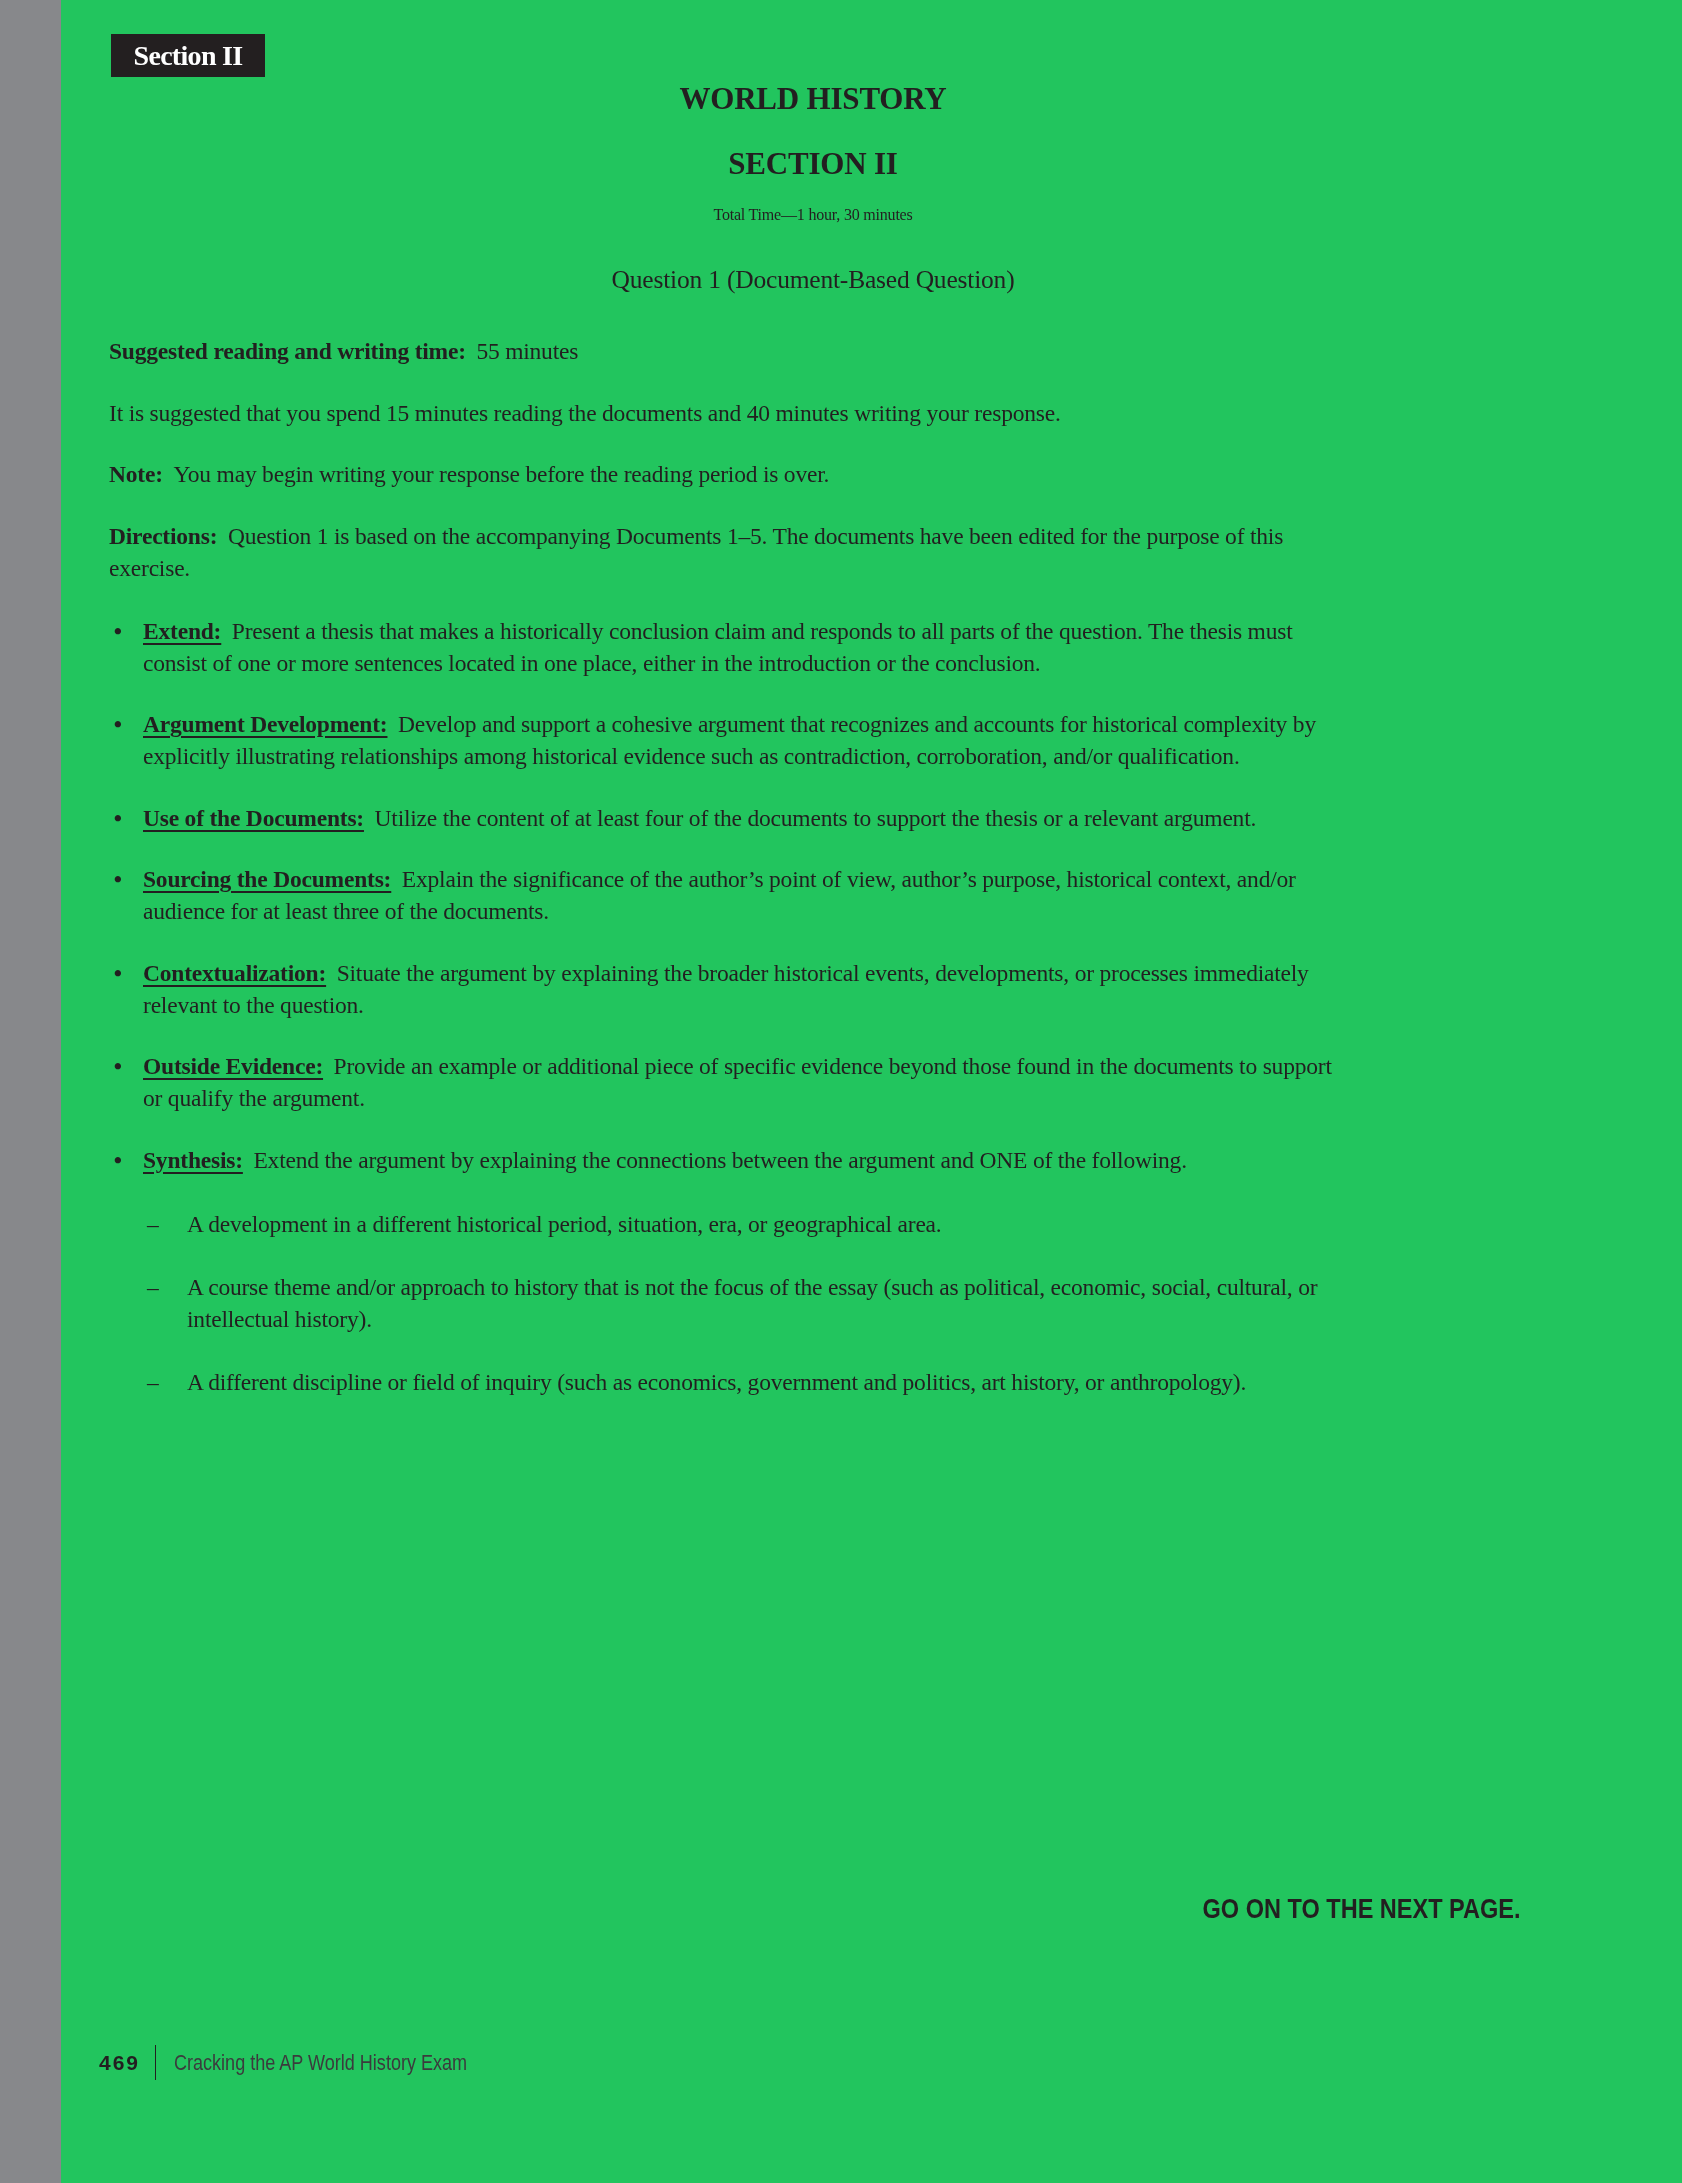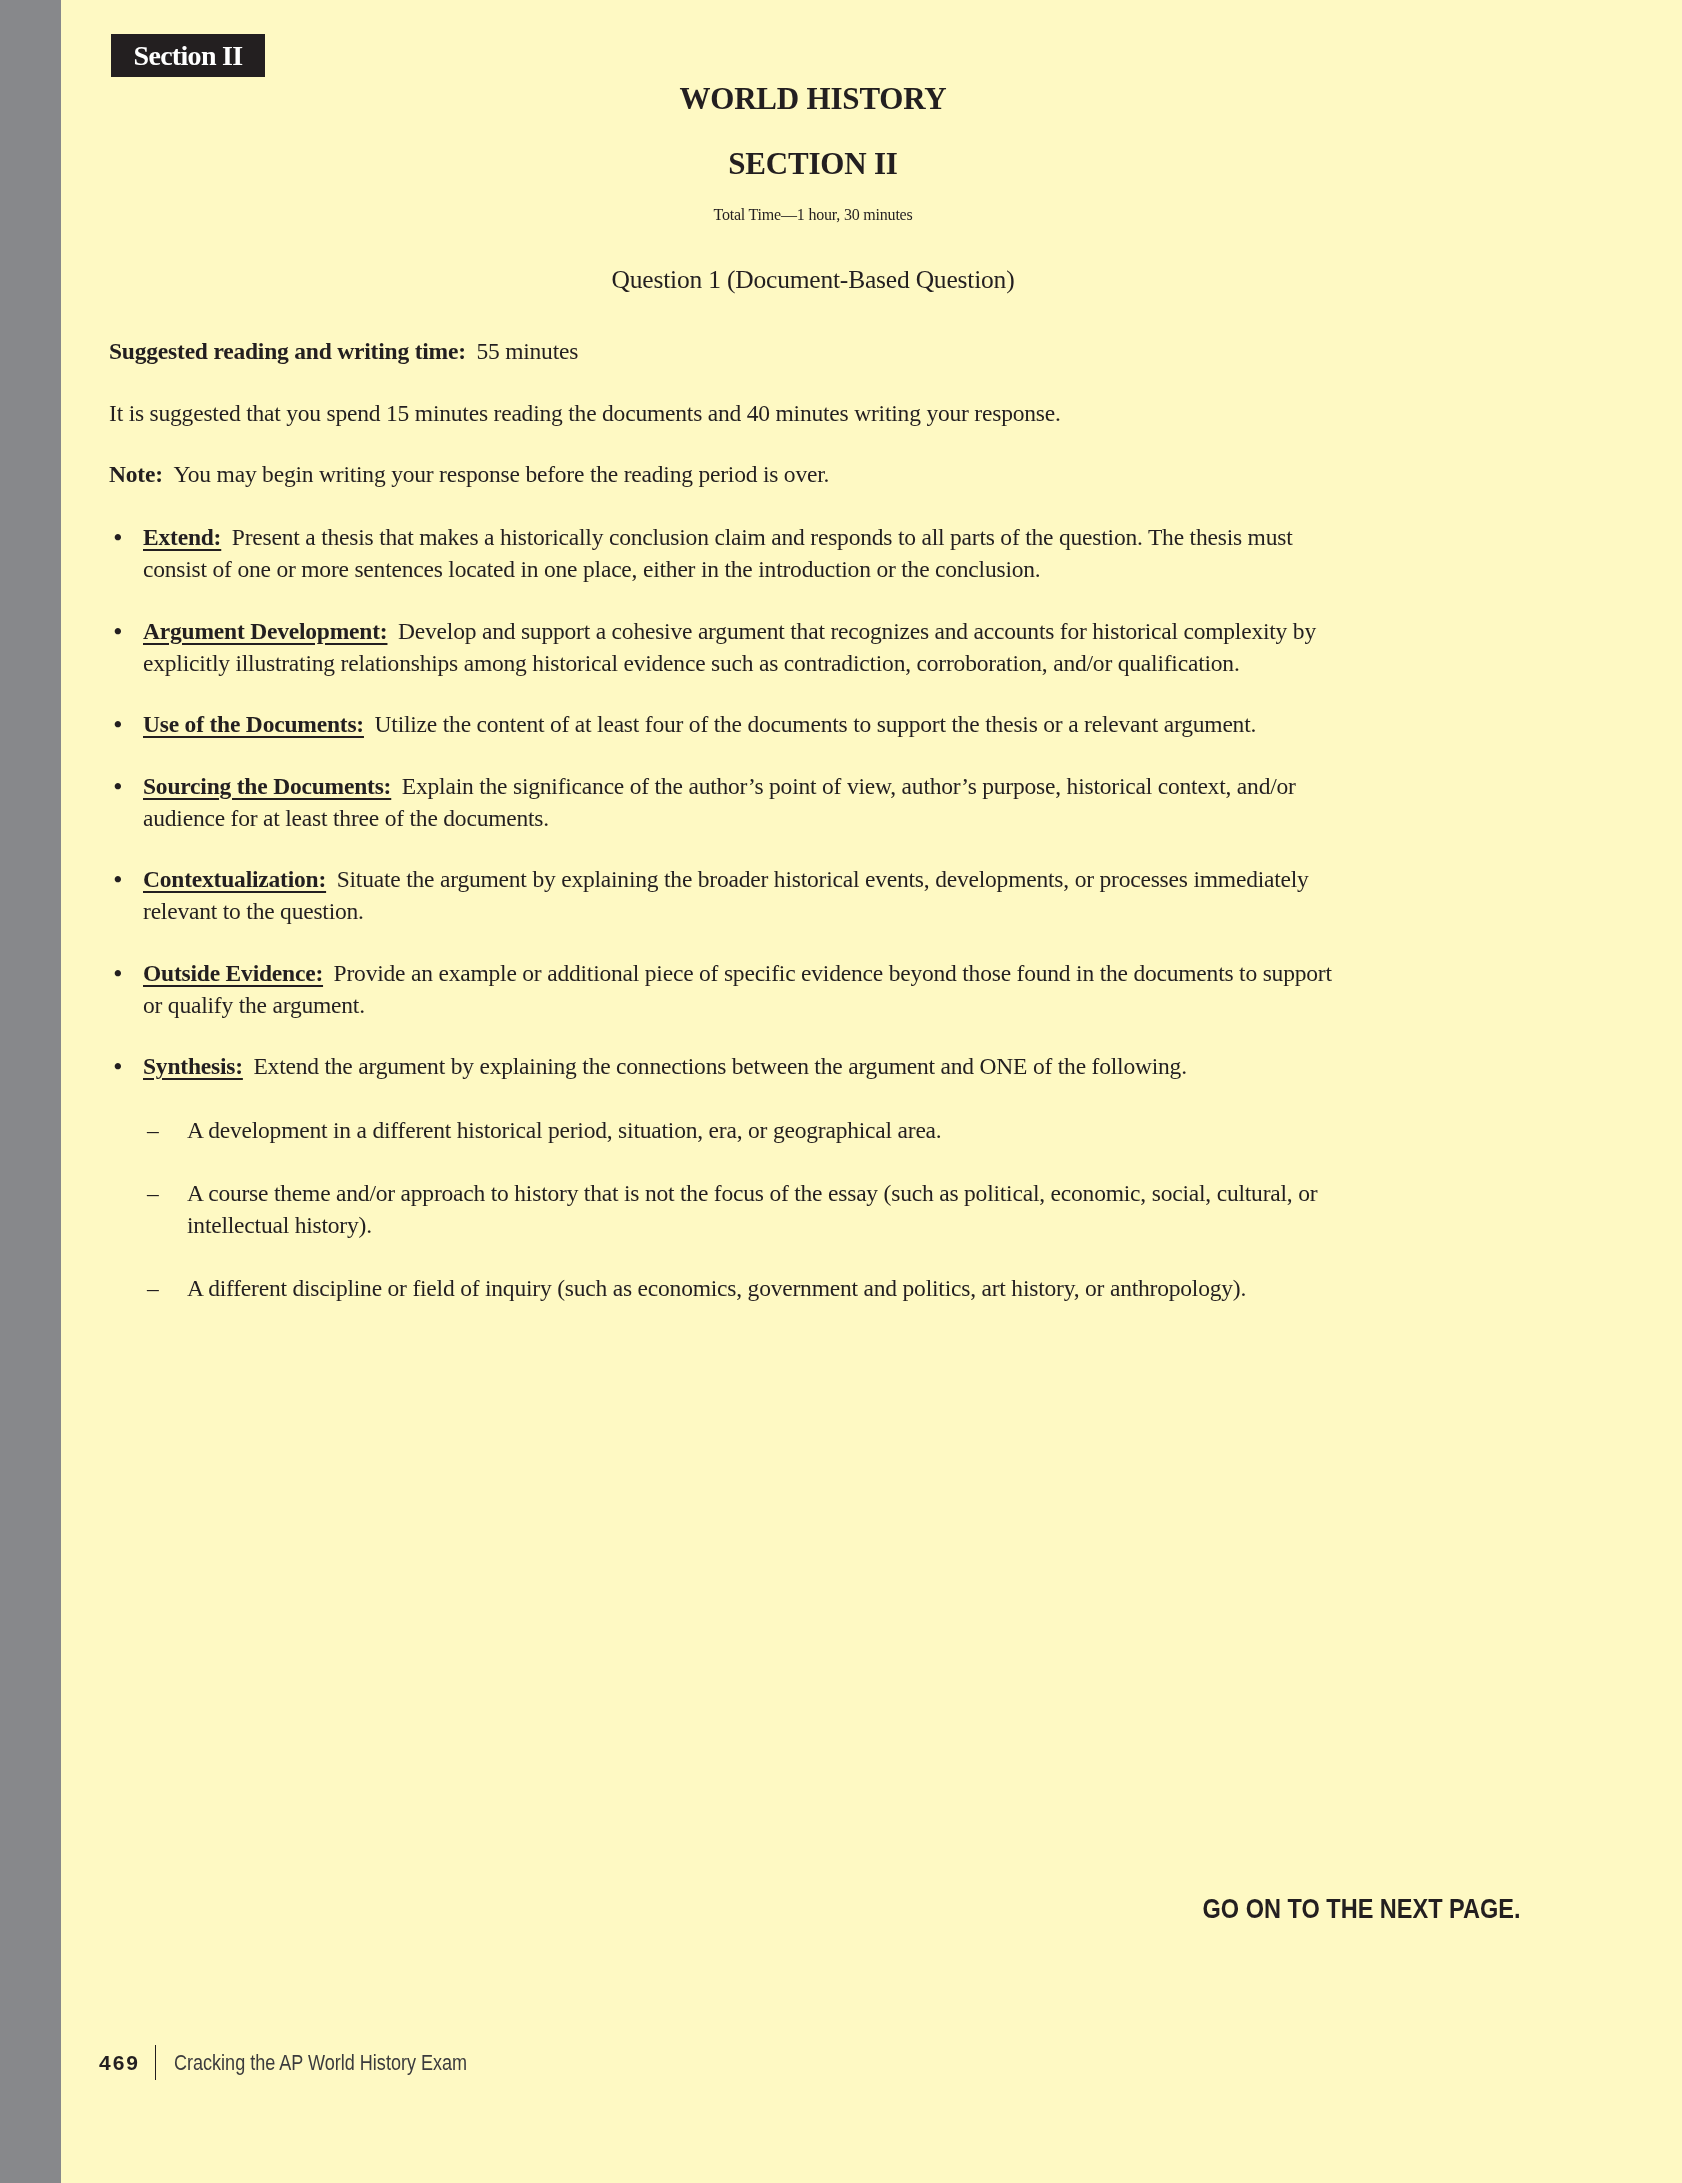--- a/index.html
+++ b/index.html
@@ -1,20 +1,20 @@
 <!DOCTYPE html>
 <html style="font-size:10.7px"><head>
 <meta charset="utf-8">
 <style>
   html, body { margin: 0; padding: 0; background: #e8e8e8; }
   .page {
     position: relative;
     width: 1682px;
     height: 2183px;
-    background: #fef9c3;
+    background: #22c55e;
     font-family: "Liberation Serif", "DejaVu Serif", serif;
     color: #231f20;
     overflow: hidden;
   }
   .sidebar {
     position: absolute;
     left: 0; top: 0;
     width: 61px;
     height: 2183px;
     background: #87888b;
@@ -136,20 +136,22 @@
     <div class="h-center h-section">SECTION II</div>
     <div class="h-center h-time">Total Time—1 hour, 30 minutes</div>
     <div class="h-center h-question">Question 1 (Document-Based Question)</div>
 
     <p class="first-par"><span class="lead">Suggested reading and writing time:</span><span>55 minutes</span></p>
 
     <p><span class="flow">It is suggested that you spend 15 minutes reading the documents and 40 minutes writing your response.</span></p>
 
     <p><span class="lead">Note:</span><span>You may begin writing your response before the reading period is over.</span></p>
 
+    <p><span class="lead">Directions:</span><span class="flow">Question 1 is based on the accompanying Documents 1–5. The documents have been edited for the purpose of this
+exercise.</span></p>
 
 
     <ul class="reqs">
       <li>
         <span class="bullet">•</span><span class="req-label">Extend:</span><span class="flow">Present a thesis that makes a historically conclusion claim and responds to all parts of the question. The thesis must
 consist of one or more sentences located in one place, either in the introduction or the conclusion.</span>
       </li>
       <li>
         <span class="bullet">•</span><span class="req-label">Argument Development:</span><span class="flow">Develop and support a cohesive argument that recognizes and accounts for historical complexity by
 explicitly illustrating relationships among historical evidence such as contradiction, corroboration, and/or qualification.</span>

